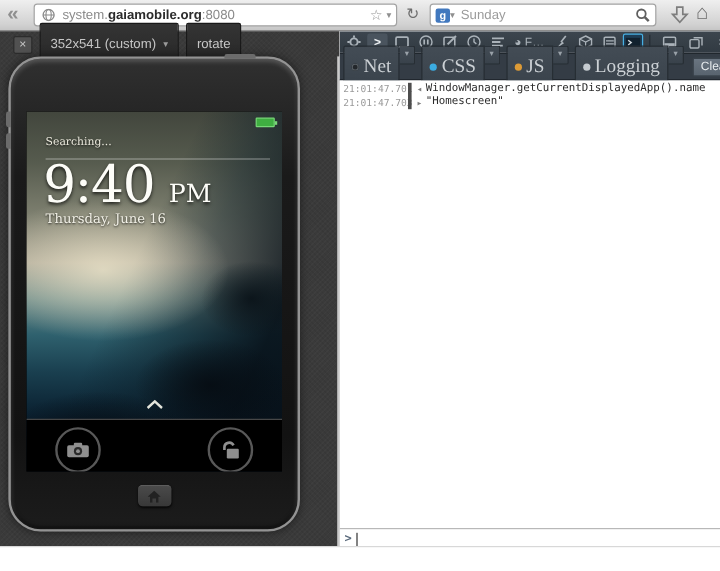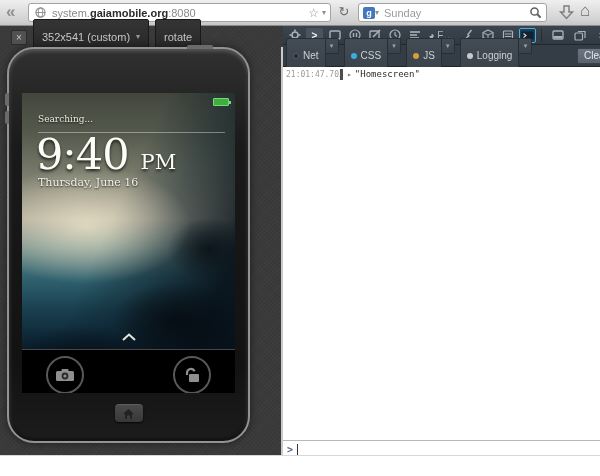--- a/index.html
+++ b/index.html
@@ -96,22 +96,22 @@
     color:#aab2b9; font-size:10px; border-radius:2px; flex:0 0 auto; }
   .dt-icon.active { background:#4a545e; color:#f0f3f5; font-weight:bold; }
   .dt-icon.accent { border:1px solid #46afe3; background:#1d3c54; }
   .dt-sep { width:1px; height:13px; background:#252c33; margin:0 2px; flex:0 0 auto; }
   .dt-win { margin-left:auto; display:flex; gap:5px; align-items:center; }
 
   .dt-filterbar { position:absolute; left:0; top:19px; width:100%; height:22px; background:#343c45;
     border-bottom:1px solid #1d242a; display:flex; align-items:center; gap:5px; padding:0 3px; }
   .fgroup { display:flex; flex:0 0 auto; }
   .fbtn { height:16px; background:linear-gradient(180deg,#434c55,#39424b); border:1px solid #272e34;
-    border-radius:2px 0 0 2px; color:#ccd1d5; font-size:10px; line-height:14px; padding:17px 6px;
-    display:flex; align-items:center; gap:4px; }
+    border-radius:2px 0 0 2px; color:#ccd1d5; font-size:16px; line-height:14px; padding:17px 6px;
+    display:flex; align-items:center; gap:4px;font-family:Liberation Serif, serif; }
   .fdd { width:13px; height:16px; background:linear-gradient(180deg,#434c55,#39424b); border:1px solid #272e34;
     border-left:none; border-radius:0 2px 2px 0; color:#9aa2a9; font-size:7px; line-height:14px; text-align:center; }
   .dot { width:6px; height:6px; border-radius:50%; flex:0 0 auto; }
   .dot-net { background:#23272b; box-shadow:inset 0 0 0 1px #565d63; }
   .dot-css { background:#3bace2; }
   .dot-js  { background:#dd9b36; }
   .dot-sec { background:#e04c4c; }
   .dot-log { background:#c5cbd0; }
   .clear-btn { position:absolute; left:294px; top:3px; width:46px; height:16px;
     background:linear-gradient(180deg,#6a7581,#58636e); border:1px solid #39424b; border-radius:2px;
@@ -350,20 +350,27 @@
           <span class="dot dot-log"></span>
           <span>Logging</span>
         </div>
         <div class="fdd">▾</div>
       </div>
       <div class="clear-btn">Clear</div>
     </div>
 
     <div class="dt-output">
       <div class="console-row">
+        <span class="ts">21:01:47.701</span>
+        <span class="msg">
+          <span class="msg-arrow">◂</span>
+          <span class="msg-text">WindowManager.getCurrentDisplayedApp().name</span>
+        </span>
+      </div>
+      <div class="console-row">
         <span class="ts">21:01:47.703</span>
         <span class="msg">
           <span class="msg-arrow">▸</span>
           <span class="msg-text">"Homescreen"</span>
         </span>
       </div>
     </div>
 
     <div class="dt-input">
       <span class="prompt">&gt;</span>

